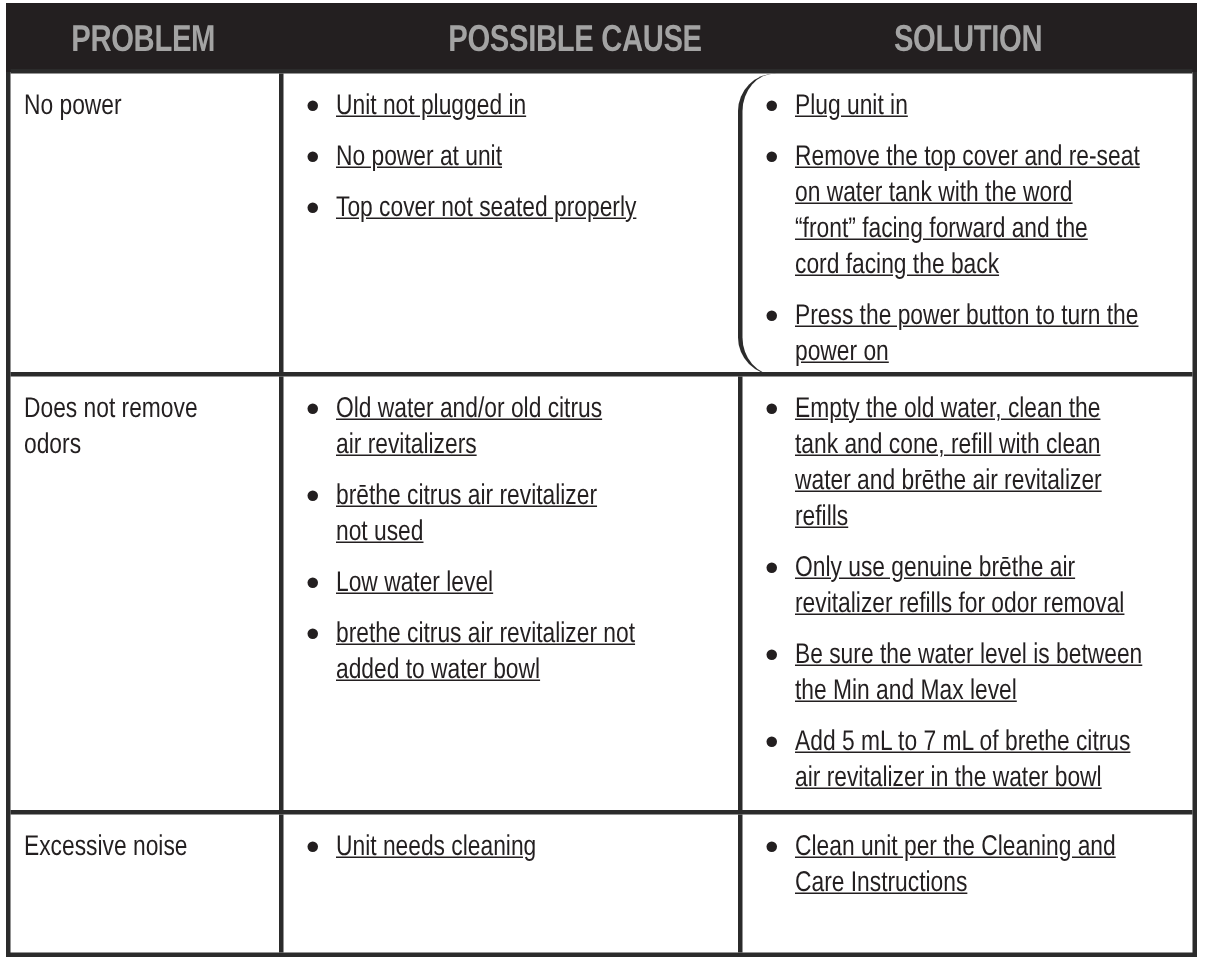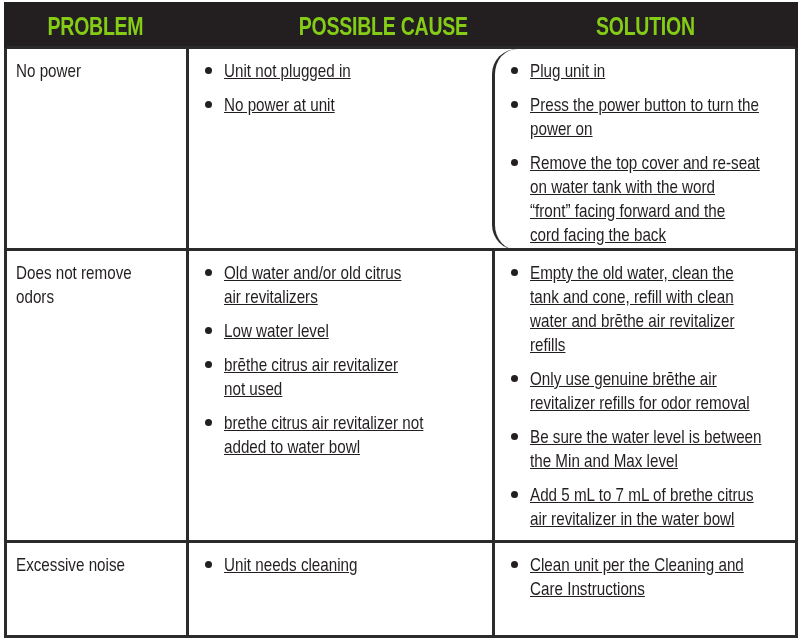--- a/index.html
+++ b/index.html
@@ -33,21 +33,21 @@
     width: 794px;
     height: 46px;
     background: #231f20;
   }
   .hcell {
     position: absolute;
     top: 0;
     height: 46px;
     line-height: 48px;
     text-align: center;
-    color: #84cc16;
+    color: #a3a3a3;
     font-weight: bold;
     font-size: 25px;
     letter-spacing: -0.3px;
     transform-origin: center center;
   }
   .hcell span {
     display: inline-block;
     transform: scaleX(0.78);
   }
   .row {
@@ -130,64 +130,68 @@
     <div class="cell c2" style="left:179px;width:306px;">
       <ul class="bullets">
         <li class="bullet-item">
             <span class="bullet-dot"></span>
             <span class="bullet-text">Unit not plugged in</span>
           </li>
         <li class="bullet-item">
             <span class="bullet-dot"></span>
             <span class="bullet-text">No power at unit</span>
           </li>
+        <li class="bullet-item">
+            <span class="bullet-dot"></span>
+            <span class="bullet-text">Top cover not seated properly</span>
+          </li>
       </ul>
     </div>
     <div class="cell c3" style="left:485px;width:303px;border-radius:25px;">
       <ul class="bullets">
         <li class="bullet-item">
             <span class="bullet-dot"></span>
             <span class="bullet-text">Plug unit in</span>
-          </li>
-        <li class="bullet-item">
-            <span class="bullet-dot"></span>
-            <span class="bullet-text">Press the power button to turn the
-power on</span>
           </li>
         <li class="bullet-item">
             <span class="bullet-dot"></span>
             <span class="bullet-text">Remove the top cover and re-seat
 on water tank with the word
 “front” facing forward and the
 cord facing the back</span>
           </li>
+        <li class="bullet-item">
+            <span class="bullet-dot"></span>
+            <span class="bullet-text">Press the power button to turn the
+power on</span>
+          </li>
       </ul>
     </div>
   </div>
 
   <div class="row" style="top:246px;height:294px;">
     <div class="cell c1" style="left:0;width:169px;">
       <div class="ptext">Does not remove
 odors</div>
     </div>
     <div class="cell c2" style="left:179px;width:367px;">
       <ul class="bullets">
         <li class="bullet-item">
             <span class="bullet-dot"></span>
             <span class="bullet-text">Old water and/or old citrus
 air revitalizers</span>
           </li>
         <li class="bullet-item">
             <span class="bullet-dot"></span>
-            <span class="bullet-text">Low water level</span>
-          </li>
-        <li class="bullet-item">
-            <span class="bullet-dot"></span>
             <span class="bullet-text">brēthe citrus air revitalizer
 not used</span>
+          </li>
+        <li class="bullet-item">
+            <span class="bullet-dot"></span>
+            <span class="bullet-text">Low water level</span>
           </li>
         <li class="bullet-item">
             <span class="bullet-dot"></span>
             <span class="bullet-text">brethe citrus air revitalizer not
 added to water bowl</span>
           </li>
       </ul>
     </div>
     <div class="cell c3" style="left:485px;width:303px;">
       <ul class="bullets">

